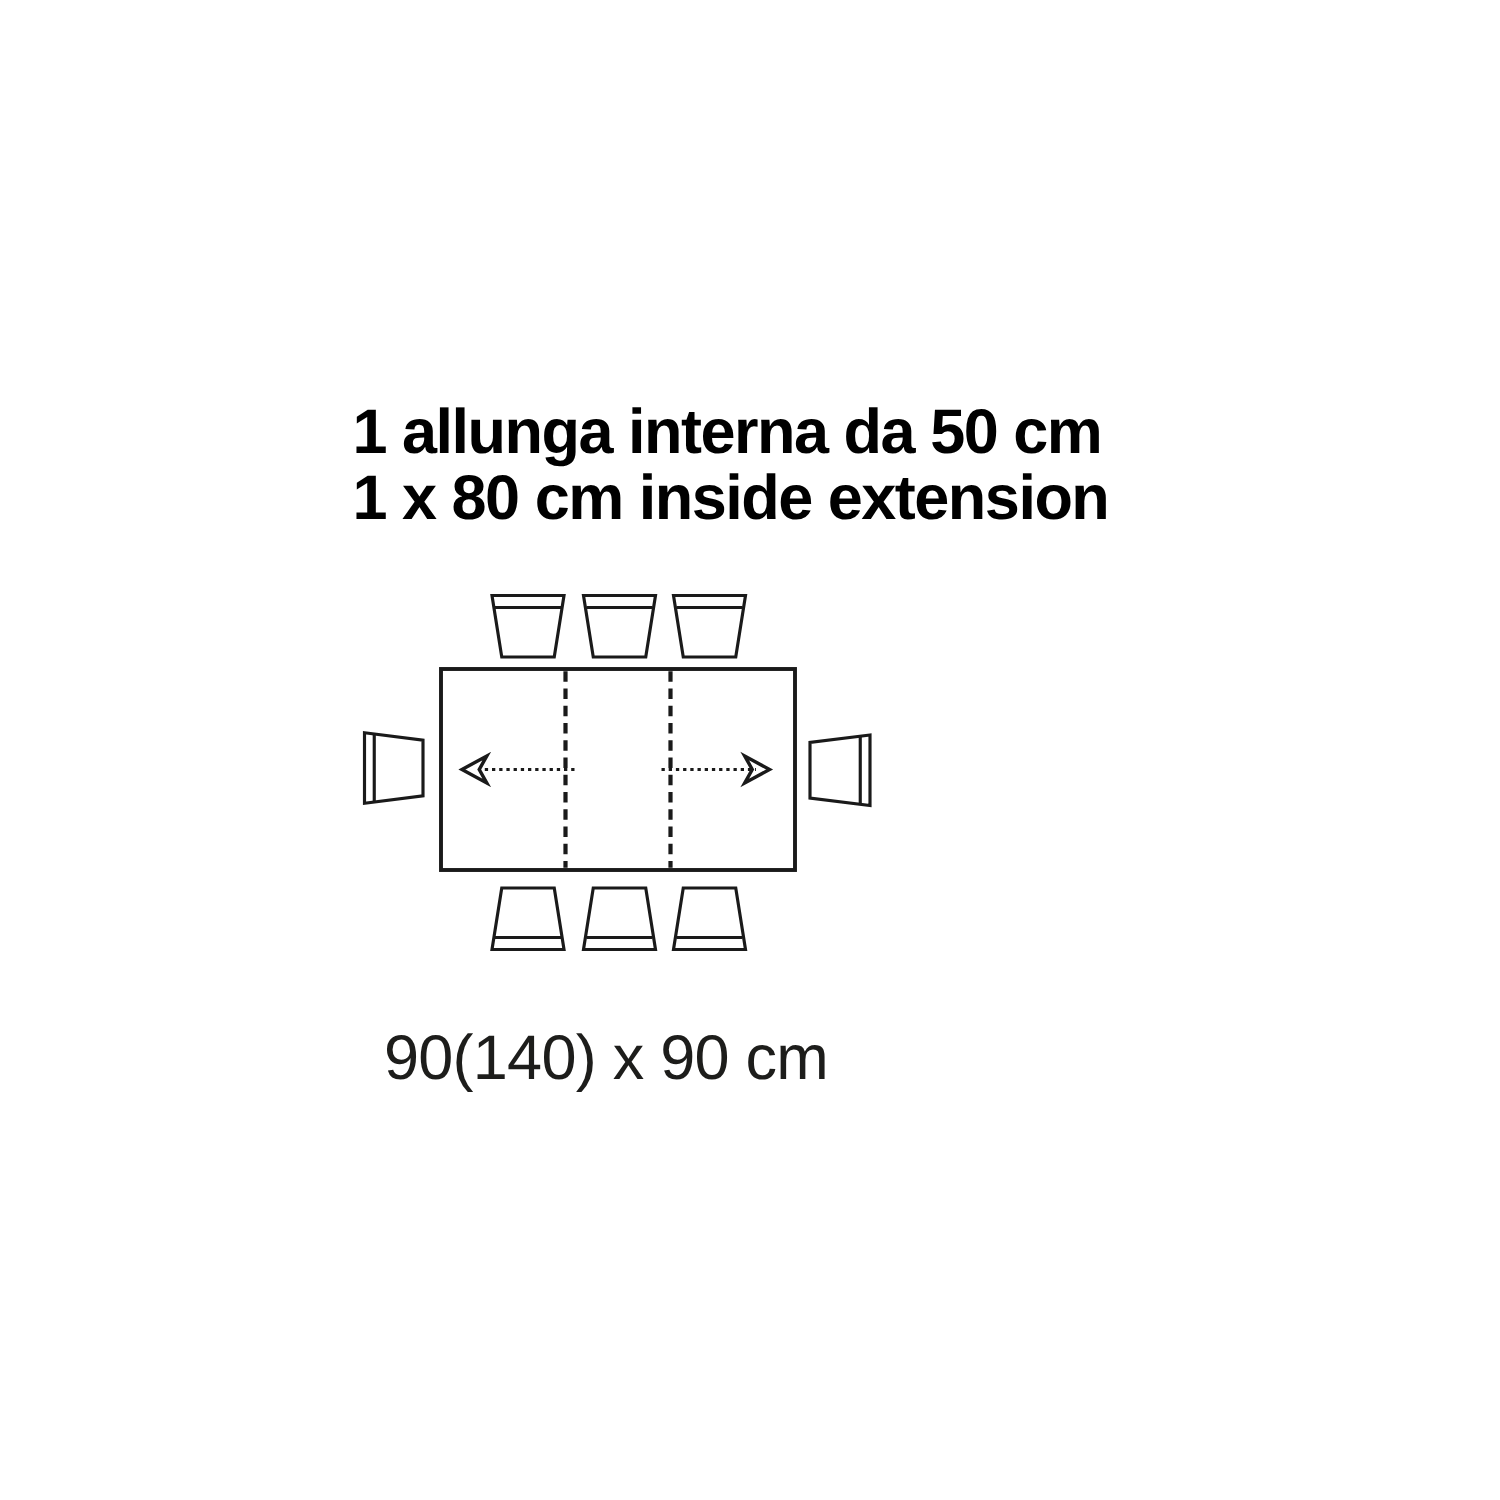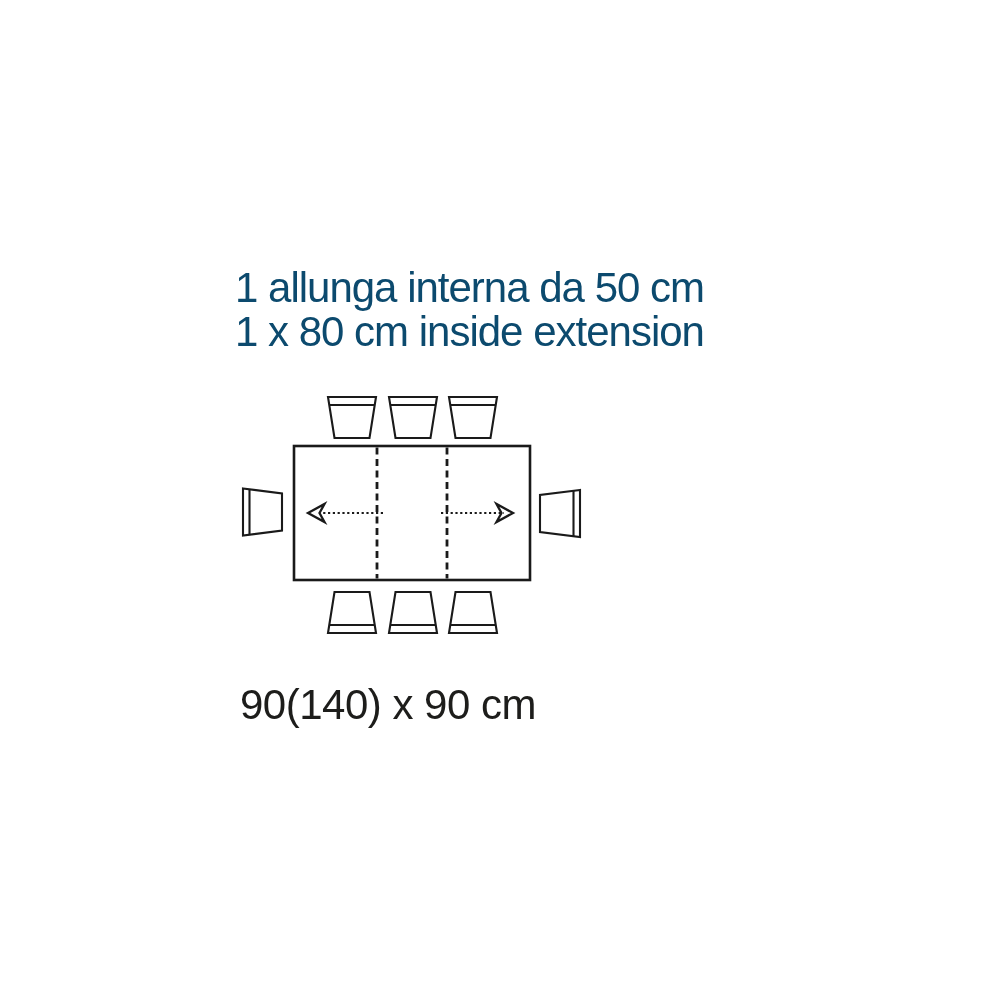--- a/index.html
+++ b/index.html
@@ -14,29 +14,29 @@
     background: #ffffff;
     overflow: hidden;
     font-family: "Liberation Sans", sans-serif;
     color: #1d1d1b;
   }
   .caption-block {
     position: absolute;
     left: 235px;
     top: 266px;
     font-size: 42px;
-    font-weight: 400;
+    font-weight: 700;
     line-height: 44px;
     letter-spacing: -1px;
     white-space: nowrap;
-    color: #0c4a6e;
+    color: #000000;
   }
   .dimension-label {
     position: absolute;
-    left: 240px;
+    left: 256px;
     top: 681px;
     font-size: 42px;
     font-weight: 300;
     letter-spacing: -0.5px;
     white-space: nowrap;
     color: #1d1d1b;
   }
   svg.diagram {
     position: absolute;
     left: 0;

